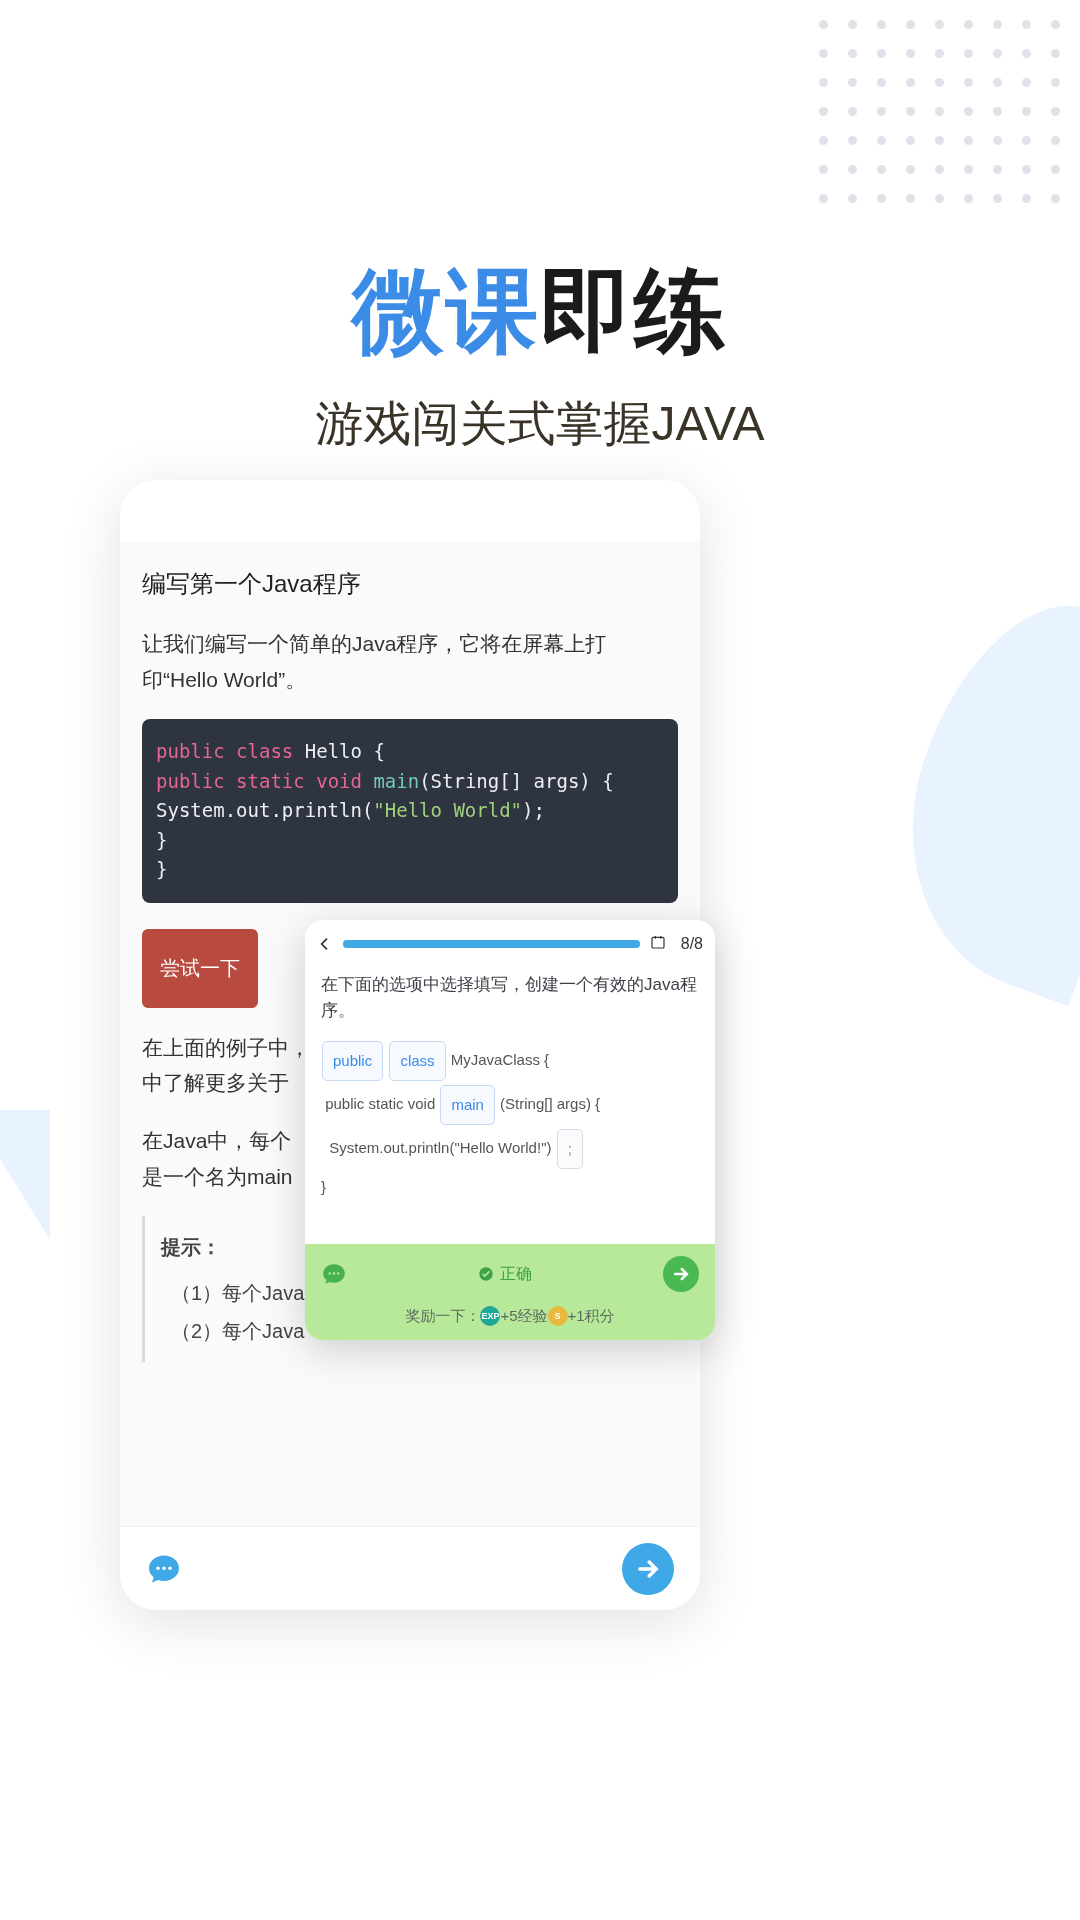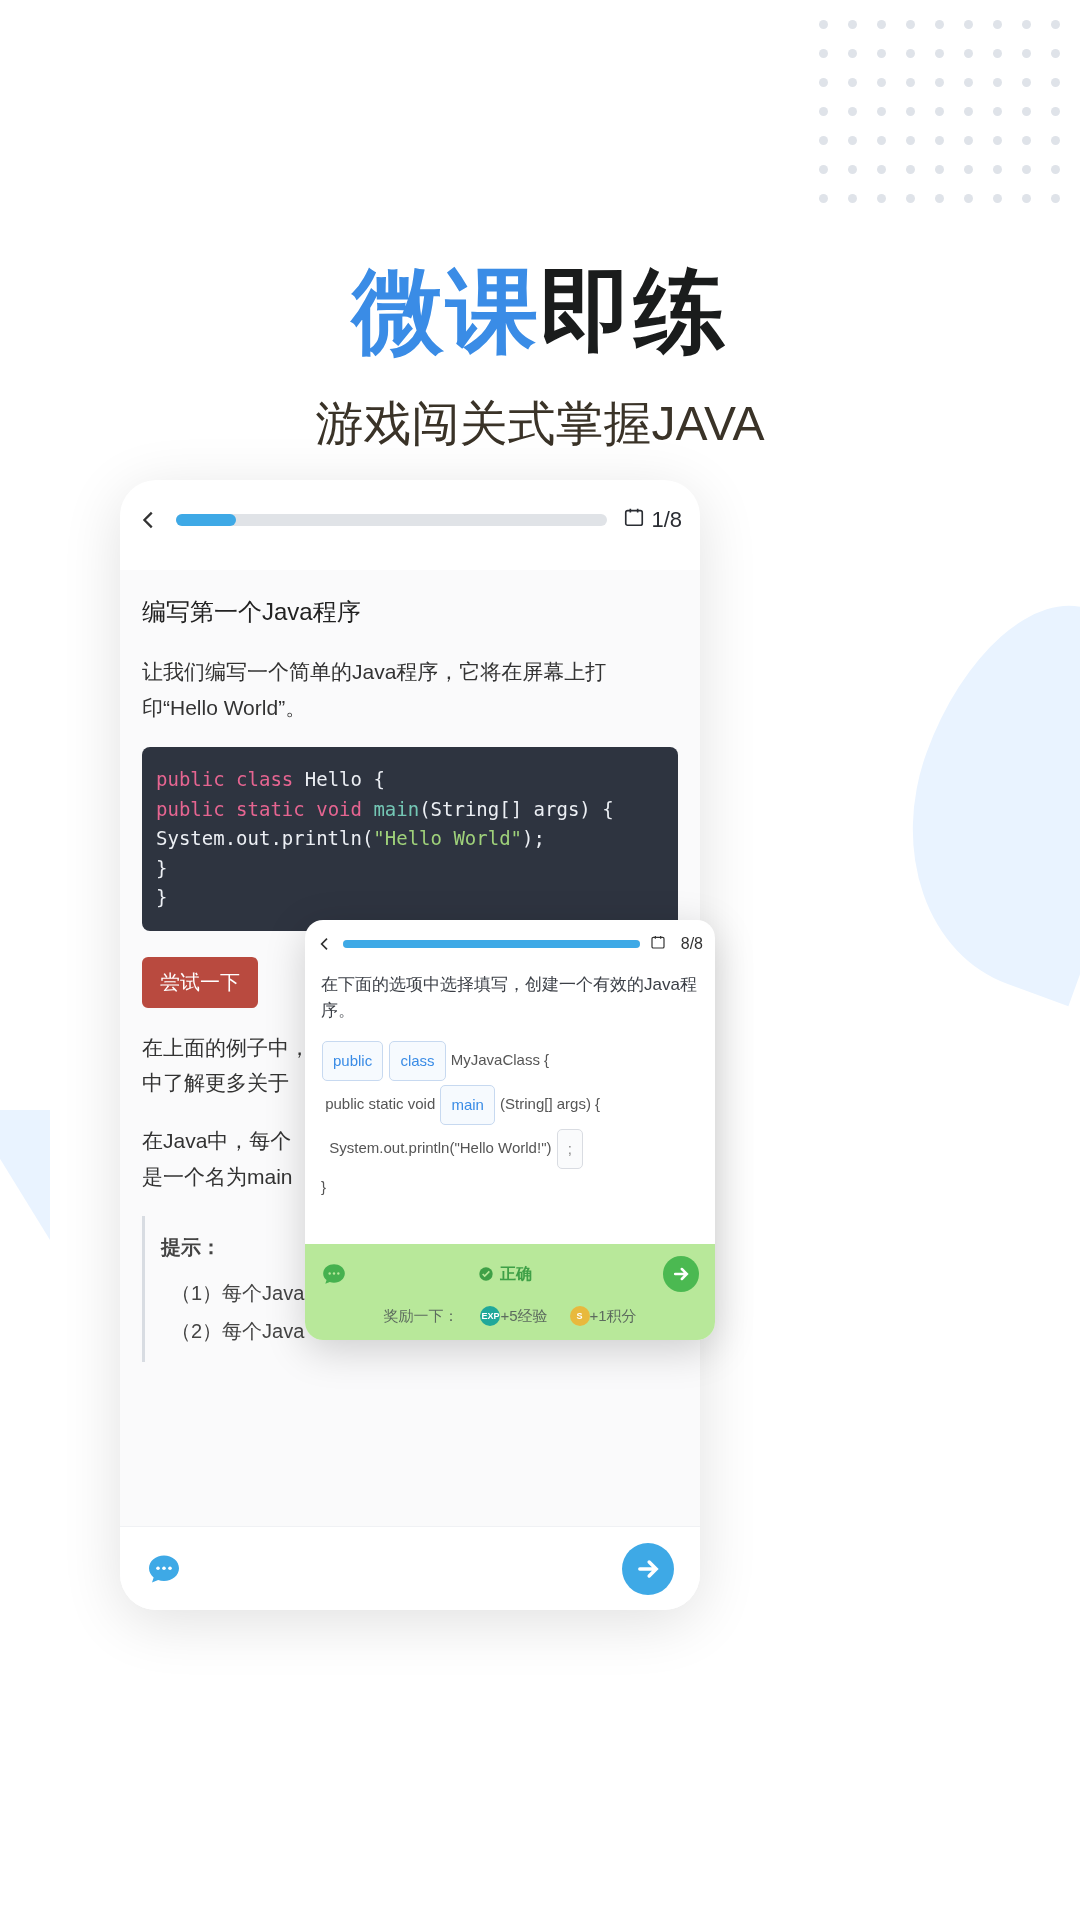--- a/index.html
+++ b/index.html
@@ -116,21 +116,21 @@
 .code-block .kw1 { color: #e66591; }
 .code-block .kw2 { color: #e66591; }
 .code-block .type { color: #e66591; }
 .code-block .fn { color: #74c7b5; }
 .code-block .str { color: #9fd17a; }
 .try-btn {
   display: inline-block;
   background: #b94a3f;
   color: #fff;
   font-size: 20px;
-  padding: 12px 18px;
+  padding: 26px 18px;
   border-radius: 6px;
   margin-bottom: 22px;
 }
 .hint-box {
   border-left: 3px solid #d8dce2;
   padding: 12px 8px 12px 16px;
   font-size: 20px;
   color: #444;
 }
 .hint-box .hint-title { font-weight: 600; margin-bottom: 8px; }
@@ -194,30 +194,30 @@
 .token.gray { border-color: #d9dce2; color: #888; background: #fafbfc; }
 .code-line { font-size: 15px; color: #555; line-height: 2.15; font-family: sans-serif; }
 .result-bar {
   position: absolute;
   bottom: 0; left: 0; right: 0;
   background: #b8e89a;
   padding: 12px 16px 14px;
 }
 .rb-top { display: flex; align-items: center; justify-content: space-between; }
 .rb-chat { width: 26px; height: 26px; color: #46b14f; }
-.rb-correct { display: flex; align-items: center; gap: 6px; color: #3ea047; font-size: 16px; font-weight: 700; }
+.rb-correct { display: flex; align-items: center; gap: 6px; color: #3ea047; font-size: 16px; font-weight: 400; }
 .rb-next {
   width: 36px; height: 36px; background: #4bb951; border-radius: 50%;
   display: flex; align-items: center; justify-content: center;
 }
 .rb-rewards {
   text-align: center; font-size: 15px; color: #5c6b5e; margin-top: 14px;
   display: flex; align-items: center; justify-content: center; gap: 0;
 }
-.badge { width: 20px; height: 20px; border-radius: 50%; display: inline-flex; align-items: center; justify-content: center; font-size: 9px; color: #fff; font-weight: 700; margin-left: 22px; }
+.badge { width: 20px; height: 20px; border-radius: 50%; display: inline-flex; align-items: center; justify-content: center; font-size: 9px; color: #fff; font-weight: 700; }
 .badge.exp { background: #1fa89a; }
 .badge.coin { background: #e8b93d; }
 </style>
 </head>
 <body>
 
 <div class="dot-pattern">
     <span></span>
     <span></span>
     <span></span>
@@ -287,39 +287,20 @@
 <div class="deco-triangle-left"></div>
 
 <div class="hero">
   <div class="hero-title">
     <span class="blue">微课</span><span class="black">即练</span>
   </div>
   <div class="hero-sub">游戏闯关式掌握JAVA</div>
 </div>
 
 <div class="phone-big">
-  <div class="pb-header">
-    <div class="pb-back">
-      <svg viewBox="0 0 24 24" fill="none" stroke-width="2.5">
-          <path d="M15 4 L7 12 L15 20"></path>
-        </svg>
-    </div>
-    <div class="pb-progress-track">
-      <div class="pb-progress-fill"></div>
-    </div>
-    <div class="pb-count">
-      <span>
-        <svg width="22" height="22" viewBox="0 0 24 24" fill="none" stroke="#2a2d33" stroke-width="1.8">
-            <rect x="3" y="5" width="18" height="16" rx="2"></rect>
-            <path d="M8 3v4M16 3v4"></path>
-          </svg>
-      </span>
-      <span>1/8</span>
-    </div>
-  </div>
   <div class="pb-body">
     <div class="pb-heading">编写第一个Java程序</div>
     <div class="pb-para">让我们编写一个简单的Java程序，它将在屏幕上打印“Hello World”。</div>
     <div class="code-block">
       <div><span class="kw1">public</span> <span class="kw2">class</span> <span>Hello {</span></div>
       <div><span>  </span><span class="kw1">public</span> <span class="kw2">static</span> <span class="type">void</span> <span class="fn">main</span><span>(String[] args) {</span></div>
       <div><span>    </span><span>System.out.println(</span><span class="str">"Hello World"</span><span>);</span></div>
       <div>  }</div>
       <div>}</div>
     </div>

